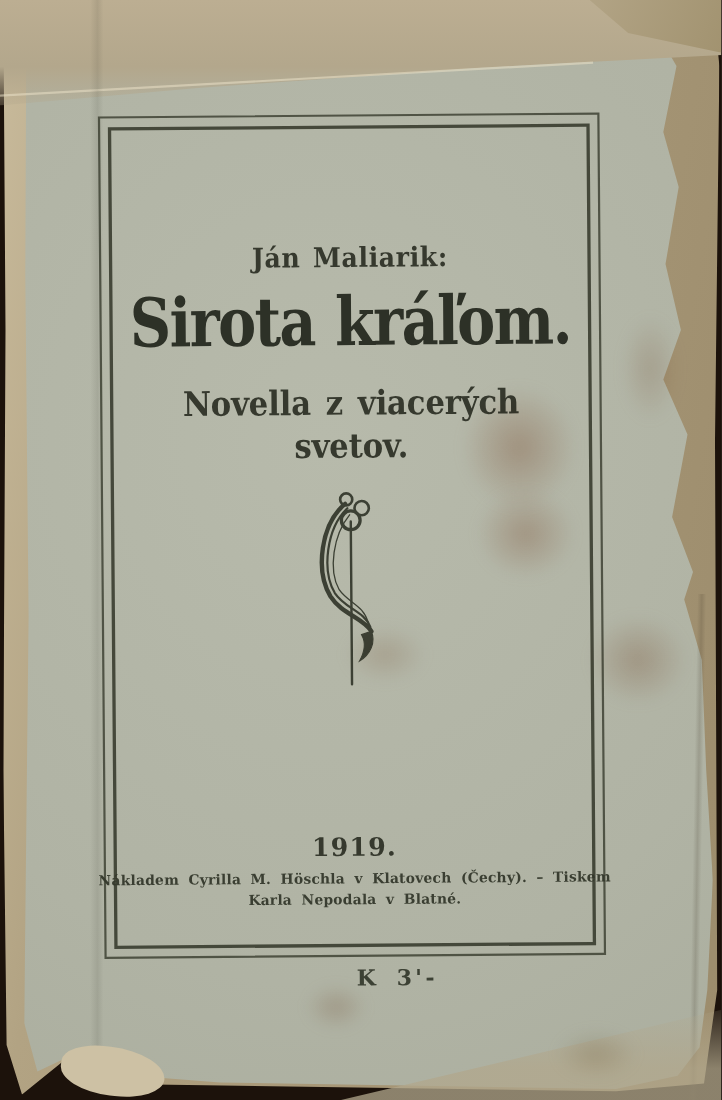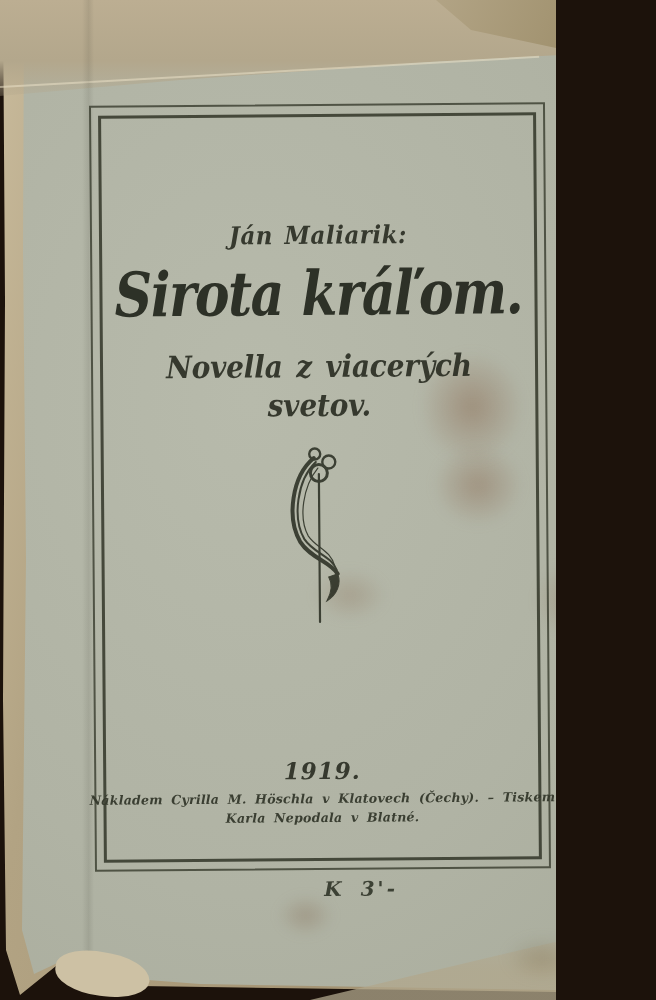--- a/index.html
+++ b/index.html
@@ -1,20 +1,19 @@
 <!DOCTYPE html>
 <html><head>
 <meta charset="utf-8">
 <style>
   html,body{margin:0;padding:0;background:#1c120b;}
   .scene{
-    position:relative;width:556px;height:1000px;overflow:hidden;
+    position:relative;width:656px;height:1000px;overflow:hidden;
     background:#1c120b;
     font-family:"DejaVu Serif", serif;
-    font-style:italic;
   }
   
   .pages-edge{
     position:absolute;inset:0;
     background:linear-gradient(100deg,#c9bb9c 0%,#b2a383 22%,#a89878 55%,#9c8c6c 100%);
     clip-path:polygon(3px 0,648px 0,654px 60px,650px 400px,652px 900px,640px 985px,
       560px 992px,140px 986px,95px 978px,56px 966px,20px 995px,6px 950px,3px 700px,5px 300px);
   }
   
   .cover{

